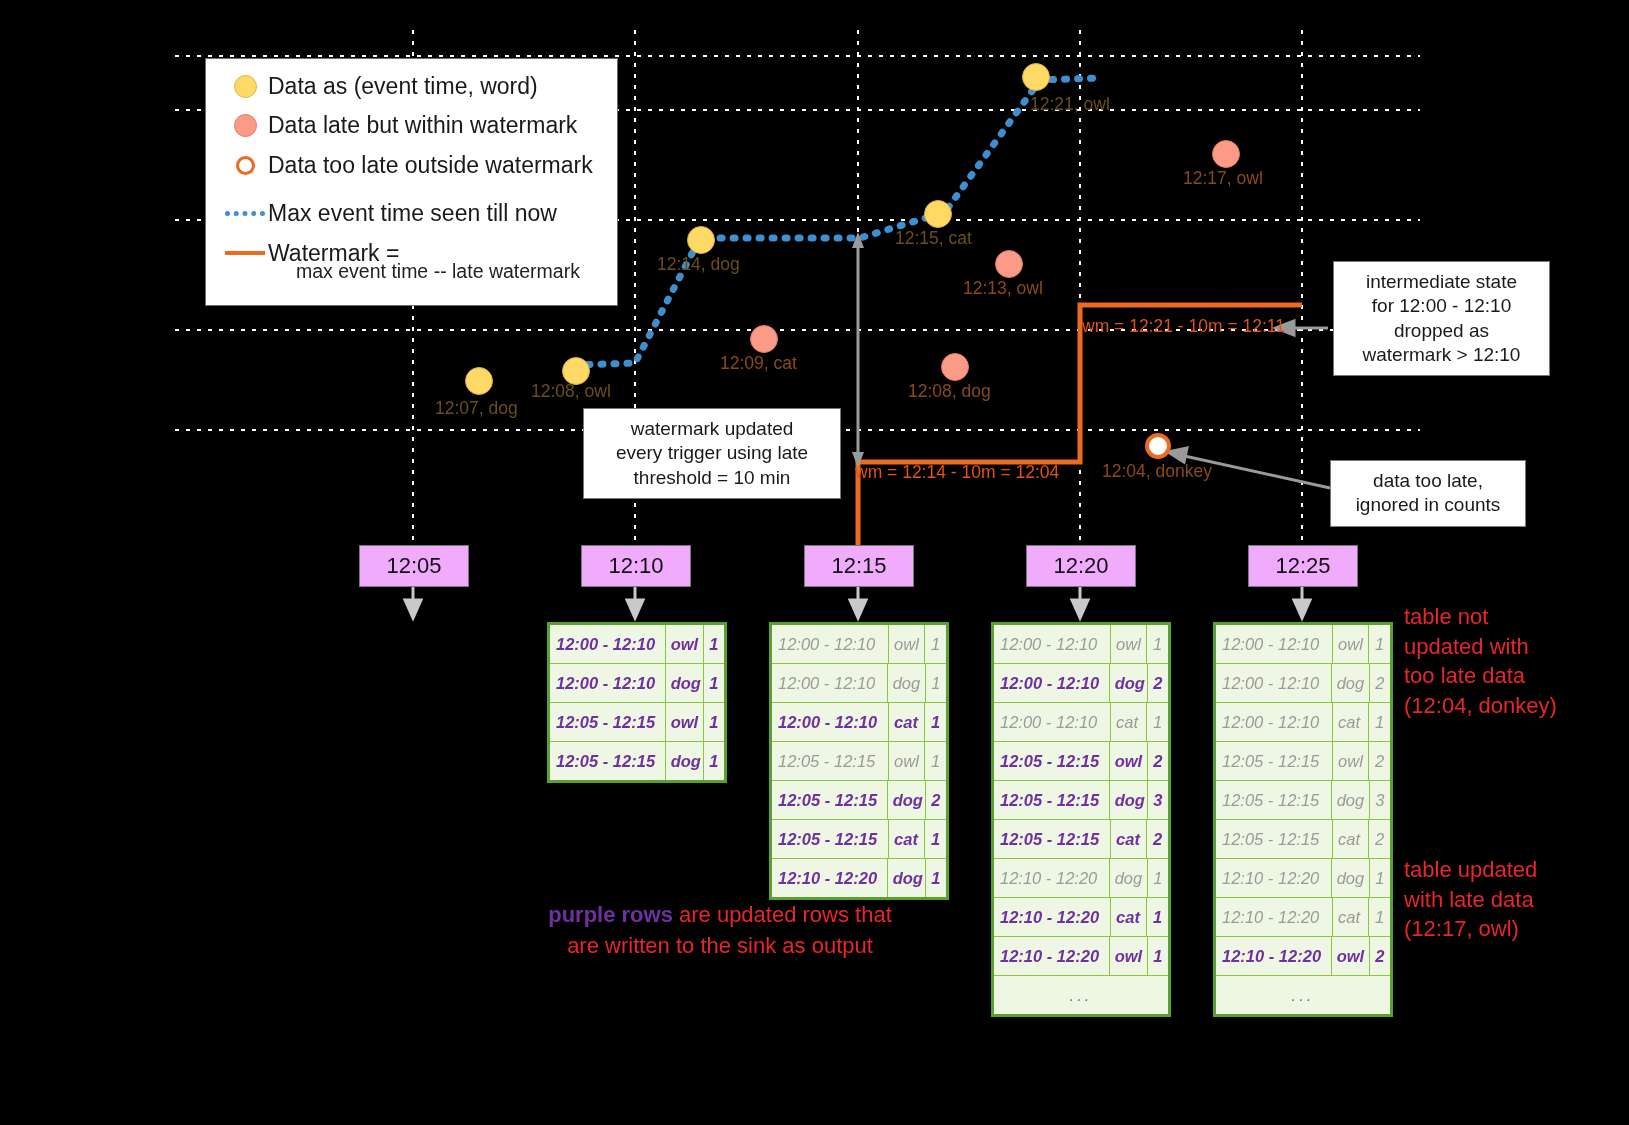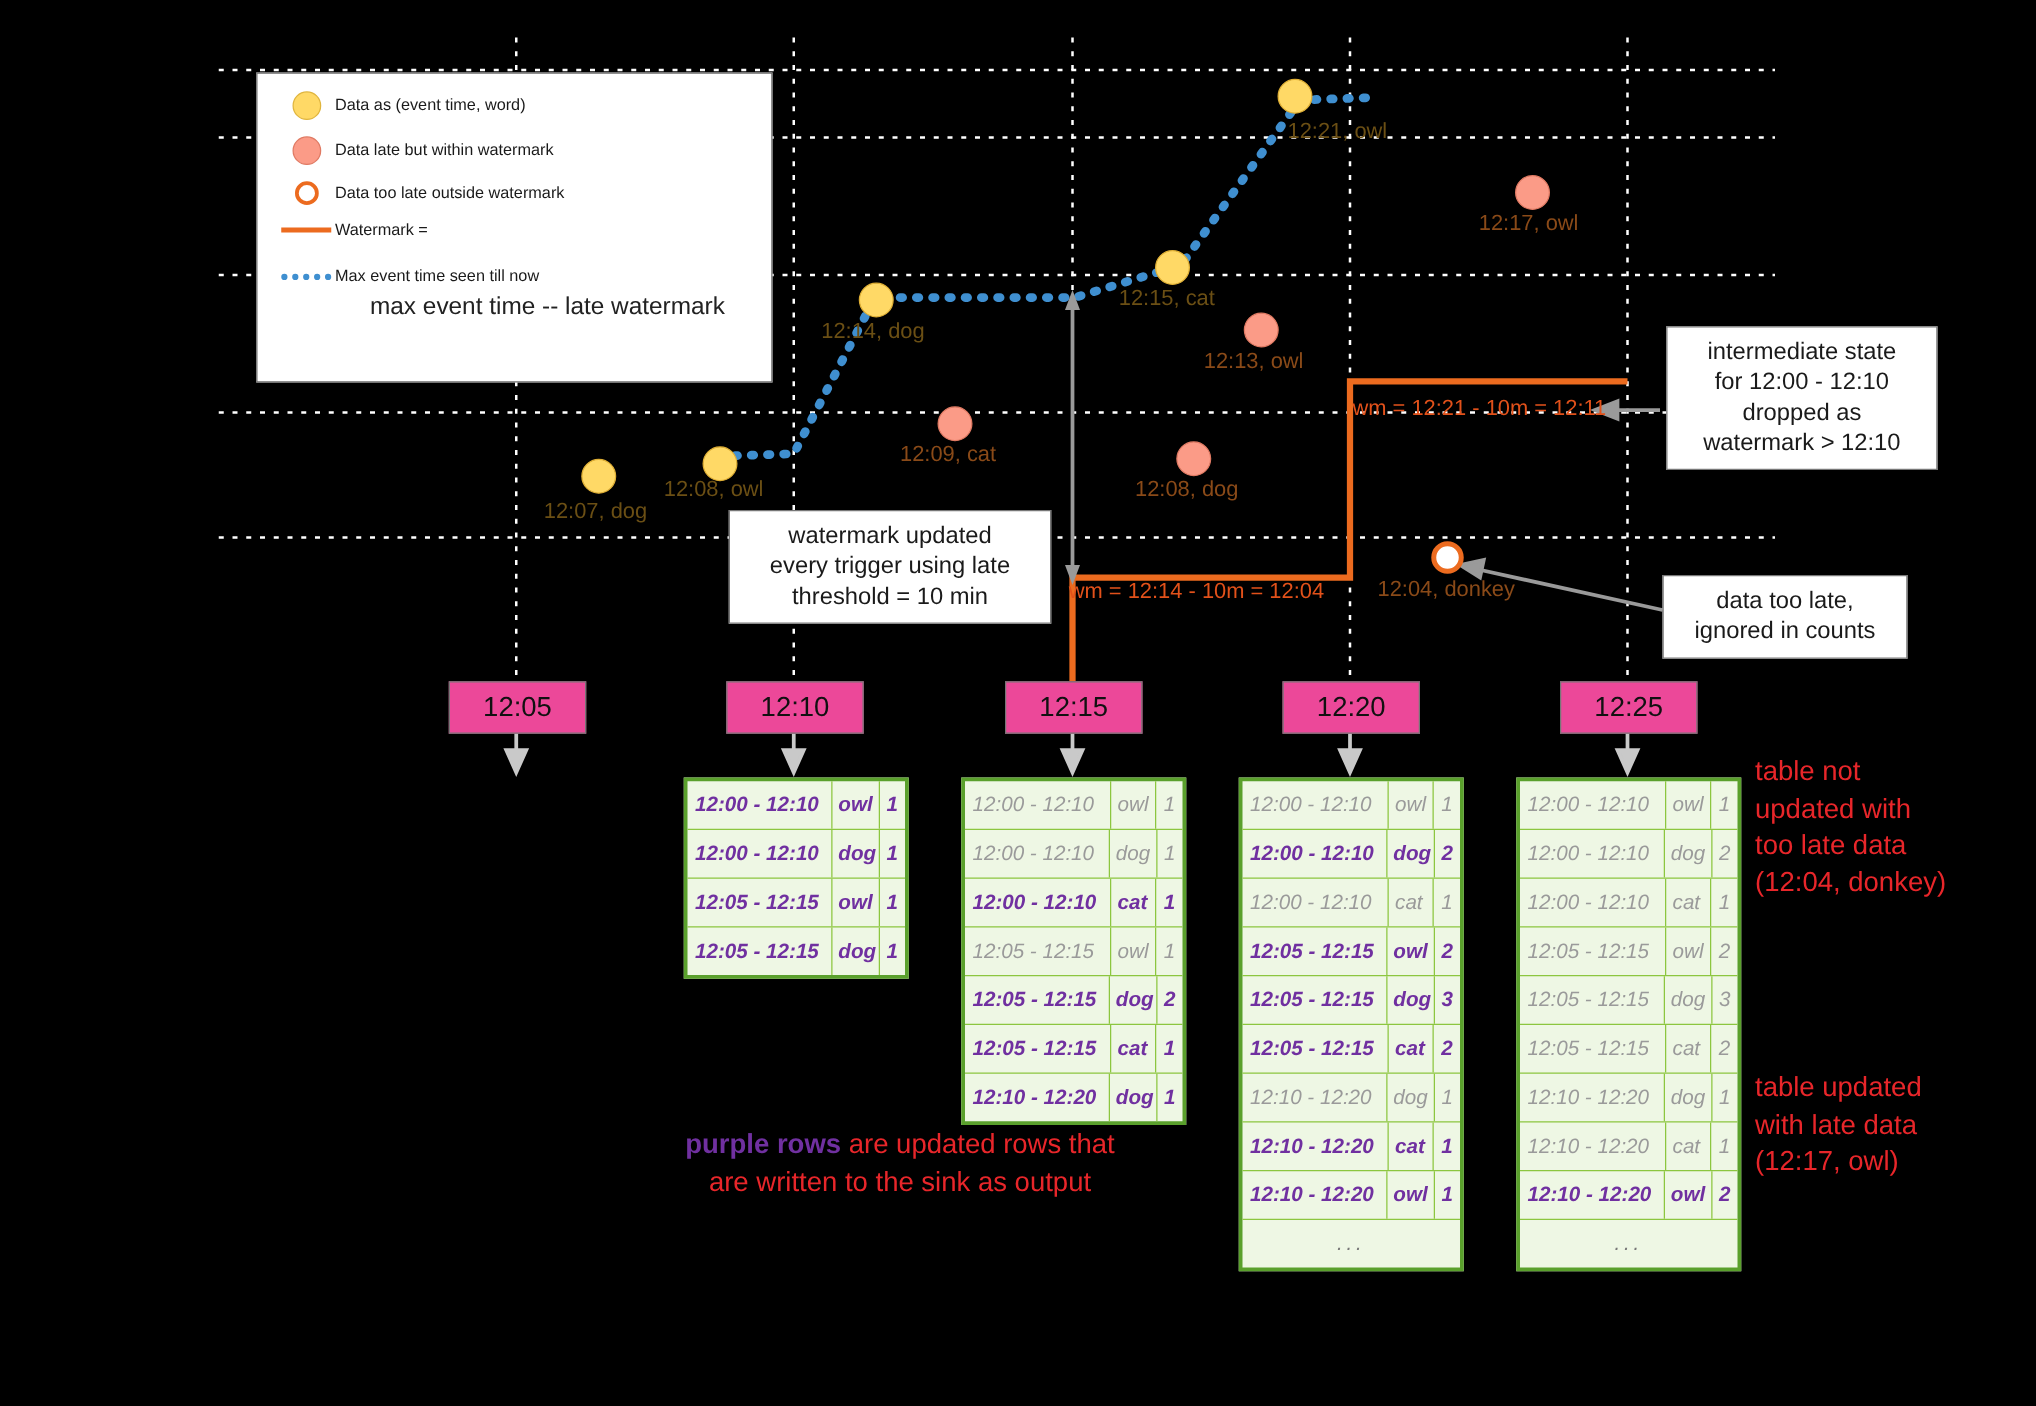--- a/index.html
+++ b/index.html
@@ -7,21 +7,21 @@
        font-family:"Liberation Sans", sans-serif;color:#222;}
   .stage{position:absolute;left:0;top:0;width:1629px;height:1125px;}
   svg.layer{position:absolute;left:0;top:0;width:1629px;height:1125px;pointer-events:none;}
 
   
   .legend{position:absolute;left:205px;top:58px;width:413px;height:248px;
           background:#fff;border:1px solid #6b6b6b;box-sizing:border-box;
           padding:14px 16px;}
   .legend .row{display:flex;align-items:center;margin-bottom:13px;}
   .legend .row .sw{width:46px;flex:0 0 46px;display:flex;justify-content:center;align-items:center;}
-  .legend .row .lbl{font-size:13px;color:#1a1a1a;line-height:1.15;}
+  .legend .row .lbl{font-size:23px;color:#1a1a1a;line-height:1.15;}
   .dot-y{width:21px;height:21px;border-radius:50%;background:#ffd966;border:1px solid #e0b53d;}
   .dot-s{width:21px;height:21px;border-radius:50%;background:#fb9b87;border:1px solid #e07a63;}
   .dot-o{width:19px;height:19px;border-radius:50%;background:#fff;border:3px solid #ec6b1f;box-sizing:border-box;}
   .dash-line{width:40px;height:0;border-top:5px dotted #3f8fd0;}
   .solid-line{width:40px;height:0;border-top:4px solid #ec6b1f;}
   .legend .wm2{margin-left:46px;font-size:19.5px;text-indent:28px;margin-top:-8px;}
 
   
   .pt{position:absolute;border-radius:50%;}
   .pt.y{background:#ffd966;border:1px solid #dfaf35;width:26px;height:26px;}
@@ -32,21 +32,21 @@
 
   
   .callout{position:absolute;background:#fff;border:1px solid #777;
            font-size:19px;line-height:1.28;color:#1a1a1a;text-align:center;
            padding:8px 10px;box-sizing:border-box;}
 
   
   .wmlbl{position:absolute;font-size:17.5px;color:#e2511a;white-space:nowrap;}
 
   
-  .timebox{position:absolute;background:#ec4899;border:1px solid #777;
+  .timebox{position:absolute;background:#f0abfc;border:1px solid #777;
            width:108px;height:40px;display:flex;align-items:center;justify-content:center;
            font-size:22px;color:#111;}
 
   
   .tbl{position:absolute;border:3px solid #5aa02c;background:#eef7e4;box-sizing:border-box;}
   .trow{display:flex;align-items:stretch;border-bottom:1px solid #8cc63f;height:38px;font-style:italic;}
   .trow:last-child{border-bottom:none;}
   .c-range{width:124px;padding:0 6px;display:flex;align-items:center;font-size:16.5px;
            border-right:1px solid #8cc63f;box-sizing:border-box;}
   .c-word{width:38px;padding:0 5px;display:flex;align-items:center;font-size:16.5px;
@@ -133,31 +133,31 @@
           <span class="dot-s"></span>
         </span>
       <span class="lbl">Data late but within watermark</span>
     </div>
     <div class="row">
       <span class="sw">
           <span class="dot-o"></span>
         </span>
       <span class="lbl">Data too late outside watermark</span>
     </div>
+    <div class="row" style="margin-top:22px;">
+      <span class="sw">
+          <span class="dash-line"></span>
+        </span>
+      <span class="lbl">Max event time seen till now</span>
+    </div>
     <div class="row" style="margin-bottom:2px;">
       <span class="sw">
           <span class="solid-line"></span>
         </span>
       <span class="lbl">Watermark =</span>
-    </div>
-    <div class="row" style="margin-top:22px;">
-      <span class="sw">
-          <span class="dash-line"></span>
-        </span>
-      <span class="lbl">Max event time seen till now</span>
     </div>
     <div class="wm2">max event time -- late watermark</div>
   </div>
 
   <div class="pt y" style="left:465px;top:367px;"></div>
   <div class="ptlbl" style="left:435px;top:398px;">12:07, dog</div>
 
   <div class="pt y" style="left:562px;top:357px;"></div>
   <div class="ptlbl" style="left:531px;top:381px;">12:08, owl</div>
 

